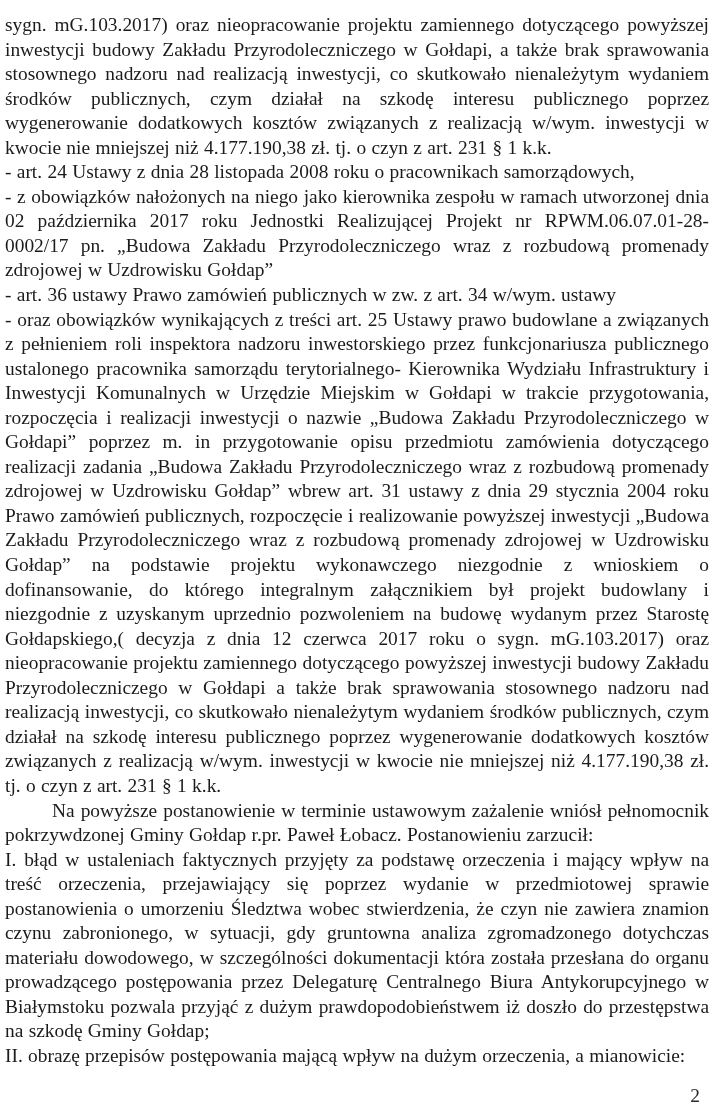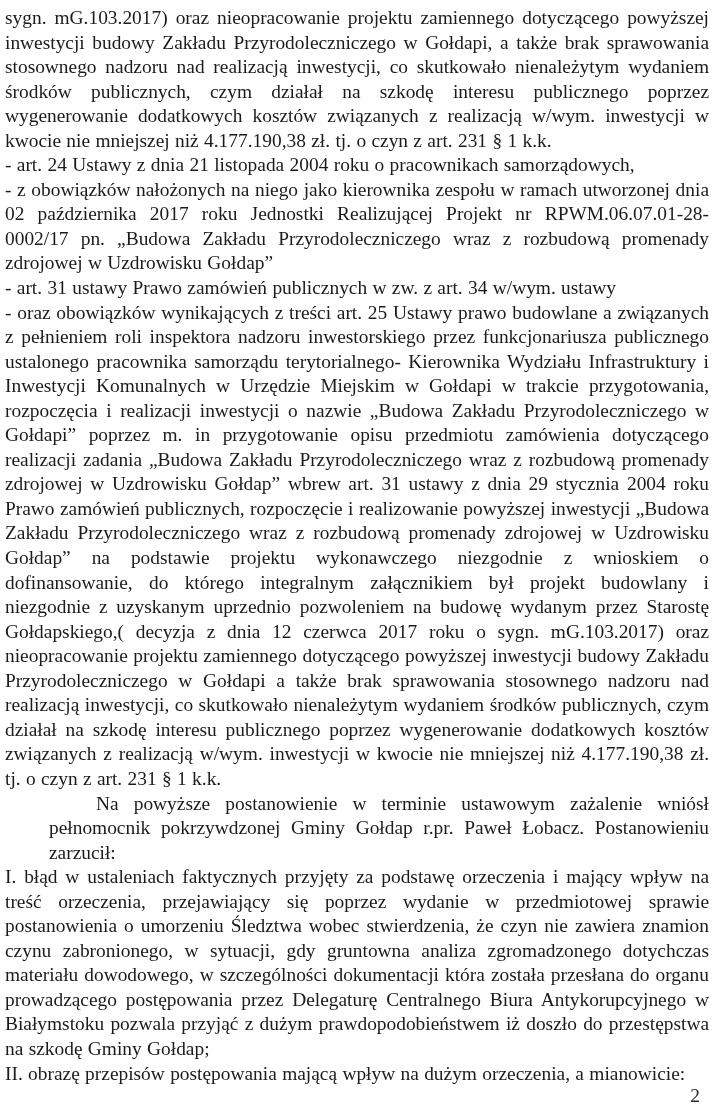--- a/index.html
+++ b/index.html
@@ -15,54 +15,53 @@
   }
   .page {
     position: absolute;
     inset: 0;
     background: #ffffff;
     color: #1b1b1b;
     font-family: "Liberation Serif", serif;
   }
   .text-block {
     position: absolute;
-    top: 6px;
+    top: 13px;
     left: 5px;
     right: 7px;
   }
   p.doc-par {
     margin: 0;
     padding: 0;
     text-align: justify;
     text-justify: inter-word;
     font-size: 19.4px;
     line-height: 24.55px;
     word-spacing: 0.5px;
   }
   p.doc-par.indent-first {
     text-indent: 47px;
-    margin-left: 44px;
   }
   .page-number {
     position: absolute;
     right: 16px;
     bottom: 7px;
     font-size: 19.4px;
     line-height: 24px;
     color: #2a2a2a;
   }
 </style>
 </head>
 <body>
 
 <div class="page">
   <div class="text-block">
     <p class="doc-par">sygn. mG.103.2017) oraz nieopracowanie projektu zamiennego dotyczącego powyższej inwestycji budowy Zakładu Przyrodoleczniczego w Gołdapi, a także brak sprawowania stosownego nadzoru nad realizacją inwestycji, co skutkowało nienależytym wydaniem środków publicznych, czym działał na szkodę interesu publicznego poprzez wygenerowanie dodatkowych kosztów związanych z realizacją w/wym. inwestycji w kwocie nie mniejszej niż 4.177.190,38 zł. tj. o czyn z art. 231 § 1 k.k.</p>
-    <p class="doc-par">- art. 24 Ustawy z dnia 21 listopada 2004 roku o pracownikach samorządowych,</p>
+    <p class="doc-par">- art. 24 Ustawy z dnia 28 listopada 2008 roku o pracownikach samorządowych,</p>
     <p class="doc-par">- z obowiązków nałożonych na niego jako kierownika zespołu w ramach utworzonej dnia 02 października 2017 roku Jednostki Realizującej Projekt nr RPWM.06.07.01-28-0002/17 pn. „Budowa Zakładu Przyrodoleczniczego wraz z rozbudową promenady zdrojowej w Uzdrowisku Gołdap”</p>
-    <p class="doc-par">- art. 31 ustawy Prawo zamówień publicznych w zw. z art. 34 w/wym. ustawy</p>
+    <p class="doc-par">- art. 36 ustawy Prawo zamówień publicznych w zw. z art. 34 w/wym. ustawy</p>
     <p class="doc-par">- oraz obowiązków wynikających z treści art. 25 Ustawy prawo budowlane a związanych z pełnieniem roli inspektora nadzoru inwestorskiego przez funkcjonariusza publicznego ustalonego pracownika samorządu terytorialnego- Kierownika Wydziału Infrastruktury i Inwestycji Komunalnych w Urzędzie Miejskim w Gołdapi w trakcie przygotowania, rozpoczęcia i realizacji inwestycji o nazwie „Budowa Zakładu Przyrodoleczniczego w Gołdapi” poprzez m. in przygotowanie opisu przedmiotu zamówienia dotyczącego realizacji zadania „Budowa Zakładu Przyrodoleczniczego wraz z rozbudową promenady zdrojowej w Uzdrowisku Gołdap” wbrew art. 31 ustawy z dnia 29 stycznia 2004 roku Prawo zamówień publicznych, rozpoczęcie i realizowanie powyższej inwestycji „Budowa Zakładu Przyrodoleczniczego wraz z rozbudową promenady zdrojowej w Uzdrowisku Gołdap” na podstawie projektu wykonawczego niezgodnie z wnioskiem o dofinansowanie, do którego integralnym załącznikiem był projekt budowlany i niezgodnie z uzyskanym uprzednio pozwoleniem na budowę wydanym przez Starostę Gołdapskiego,( decyzja z dnia 12 czerwca 2017 roku o sygn. mG.103.2017) oraz nieopracowanie projektu zamiennego dotyczącego powyższej inwestycji budowy Zakładu Przyrodoleczniczego w Gołdapi a także brak sprawowania stosownego nadzoru nad realizacją inwestycji, co skutkowało nienależytym wydaniem środków publicznych, czym działał na szkodę interesu publicznego poprzez wygenerowanie dodatkowych kosztów związanych z realizacją w/wym. inwestycji w kwocie nie mniejszej niż 4.177.190,38 zł. tj. o czyn z art. 231 § 1 k.k.</p>
     <p class="doc-par indent-first">Na powyższe postanowienie w terminie ustawowym zażalenie wniósł pełnomocnik pokrzywdzonej Gminy Gołdap r.pr. Paweł Łobacz. Postanowieniu zarzucił:</p>
     <p class="doc-par">I. błąd w ustaleniach faktycznych przyjęty za podstawę orzeczenia i mający wpływ na treść orzeczenia, przejawiający się poprzez wydanie w przedmiotowej sprawie postanowienia o umorzeniu Śledztwa wobec stwierdzenia, że czyn nie zawiera znamion czynu zabronionego, w sytuacji, gdy gruntowna analiza zgromadzonego dotychczas materiału dowodowego, w szczególności dokumentacji która została przesłana do organu prowadzącego postępowania przez Delegaturę Centralnego Biura Antykorupcyjnego w Białymstoku pozwala przyjąć z dużym prawdopodobieństwem iż doszło do przestępstwa na szkodę Gminy Gołdap;</p>
     <p class="doc-par">II. obrazę przepisów postępowania mającą wpływ na dużym orzeczenia, a mianowicie:</p>
   </div>
   <div class="page-number">2</div>
 </div>
 
 </body></html>

